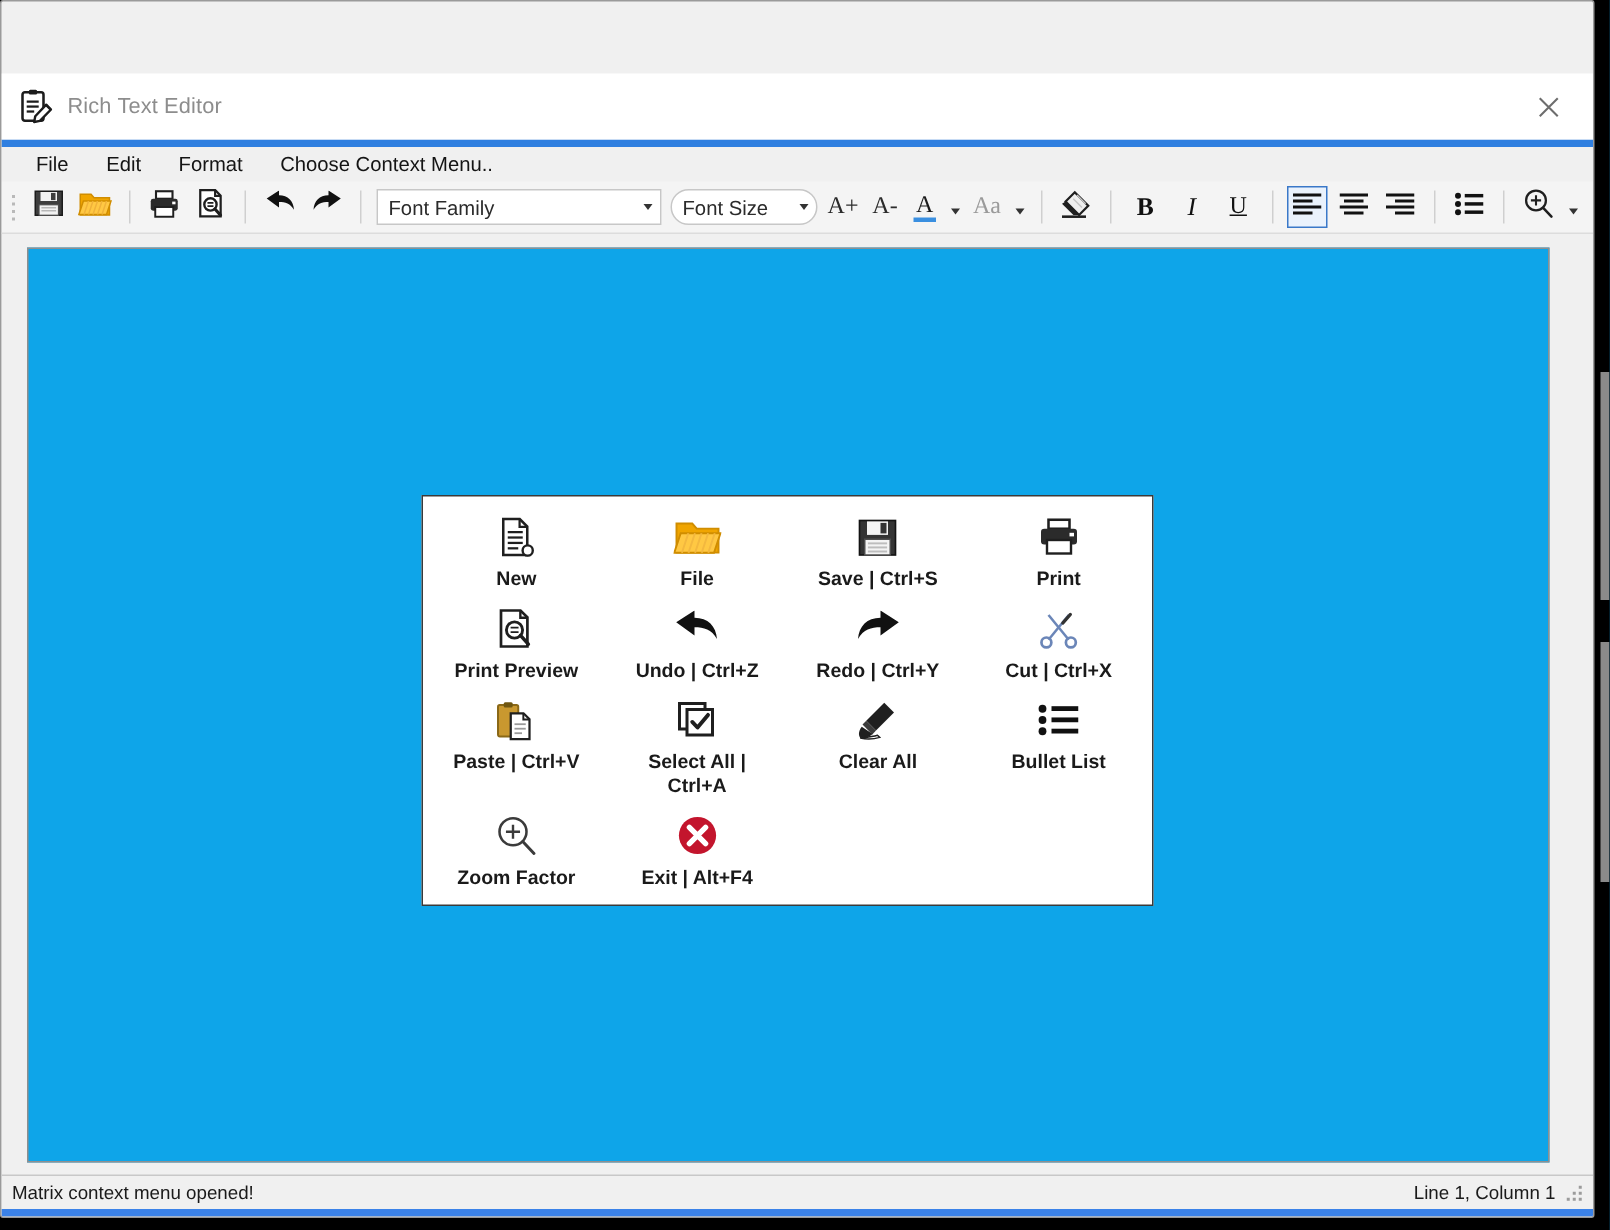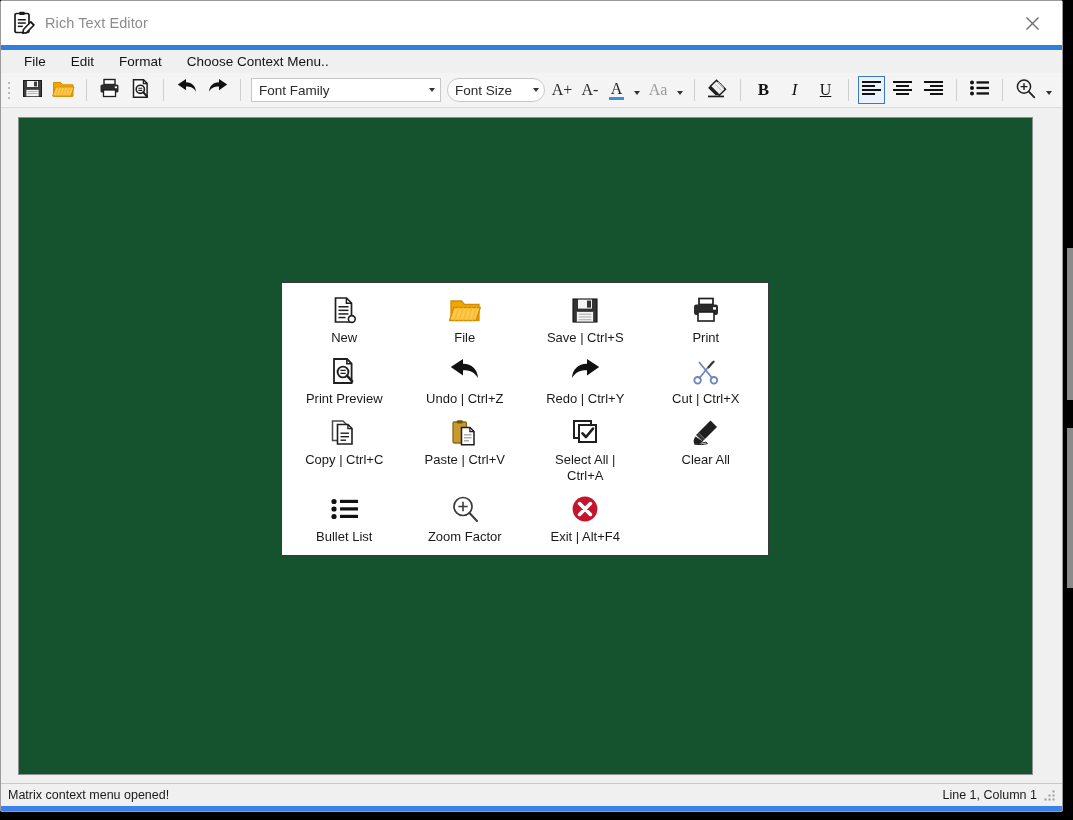--- a/index.html
+++ b/index.html
@@ -43,20 +43,21 @@
   }
 
   
   #titlebar {
     height: 44px;
     background: #ffffff;
     display: flex;
     align-items: center;
     flex: 0 0 auto;
     position: relative;
+    margin-top: 48px;
   }
   #app-icon {
     width: 22px;
     height: 24px;
     margin-left: 12px;
     margin-right: 10px;
     flex: 0 0 auto;
   }
   #app-title {
     font-size: 14.5px;
@@ -187,24 +188,25 @@
     flex: 1 1 auto;
     background: #f0f0f0;
     padding: 9px 12px 8px 17px;
     box-sizing: border-box;
     display: flex;
     position: relative;
     min-height: 0;
   }
   #editor {
     flex: 1 1 auto;
-    background: #14532d;
+    background: #0ea5e9;
     border: 1px solid #8f8f8f;
     position: relative;
     overflow: hidden;
+    font-weight: bold;
   }
   #vscroll {
     width: 13px;
     margin-left: 4px;
     background: #f0f0f0;
     position: relative;
     flex: 0 0 auto;
   }
   #vscroll .thumb {
     position:absolute; left:0; right:0; top:0; height:0;
@@ -622,33 +624,20 @@
               <path d="M7 4 L20.5 20.5" stroke="#6b86b8" stroke-width="1.7"></path>
               <path d="M20.5 4 L7 20.5" stroke="#6b86b8" stroke-width="1.7"></path>
               <circle cx="5.6" cy="22.3" r="3.3" fill="none" stroke="#6b86b8" stroke-width="1.8"></circle>
               <circle cx="21.9" cy="22.3" r="3.3" fill="none" stroke="#6b86b8" stroke-width="1.8"></circle>
               <path d="M16.5 9.4 L21.6 3.6" stroke="#333" stroke-width="2.1" stroke-linecap="round"></path>
             </svg>
           </span>
           <span class="ctx-label">Cut | Ctrl+X</span>
         </div>
 
-        <div class="ctx-item">
-          <span class="ctx-icon">
-            <svg width="28" height="27" viewBox="0 0 28 27">
-              <path d="M2.5 2 h10.5 l4 4 v15.5 h-14.5 z" fill="#fff" stroke="#4a4a4a" stroke-width="1.5"></path>
-              <path d="M7.5 5.5 h10.5 l4 4 v15.5 h-14.5 z" fill="#fff" stroke="#1f1f1f" stroke-width="1.6"></path>
-              <path d="M17.9 5.5 v4.1 h4.1" fill="none" stroke="#1f1f1f" stroke-width="1.4"></path>
-              <rect x="10.5" y="13.5" width="8.5" height="1.4" fill="#1f1f1f"></rect>
-              <rect x="10.5" y="17" width="8.5" height="1.4" fill="#1f1f1f"></rect>
-              <rect x="10.5" y="20.5" width="5.5" height="1.4" fill="#1f1f1f"></rect>
-            </svg>
-          </span>
-          <span class="ctx-label">Copy | Ctrl+C</span>
-        </div>
 
         <div class="ctx-item">
           <span class="ctx-icon">
             <svg width="28" height="27" viewBox="0 0 28 27">
               <rect x="2" y="3" width="13.5" height="21" rx="1.2" fill="#c9982f" stroke="#8a6817" stroke-width="1.3"></rect>
               <rect x="5.8" y="1.2" width="6" height="3.4" rx="1" fill="#6f5610"></rect>
               <path d="M10.5 8.5 h8.5 l4 4 v13.2 h-12.5 z" fill="#fff" stroke="#1f1f1f" stroke-width="1.5"></path>
               <path d="M18.9 8.5 v4.1 h4.1" fill="none" stroke="#1f1f1f" stroke-width="1.3"></path>
               <rect x="13" y="15.2" width="7.5" height="1.2" fill="#9a9a9a"></rect>
               <rect x="13" y="18.2" width="7.5" height="1.2" fill="#9a9a9a"></rect>

